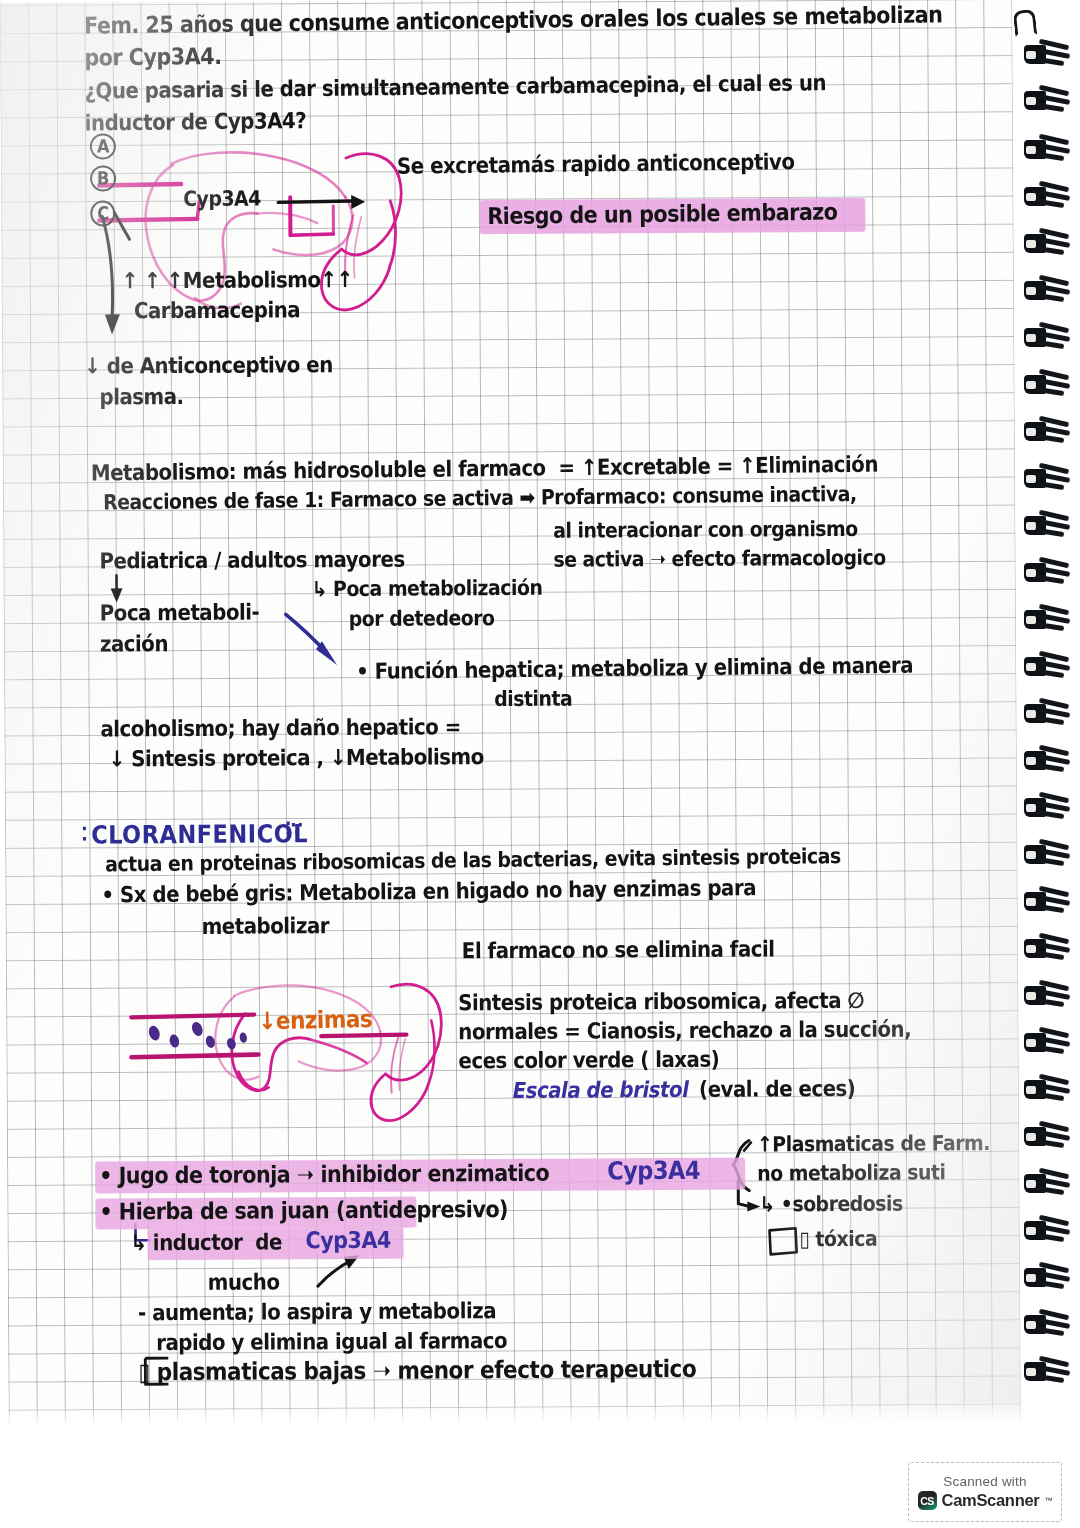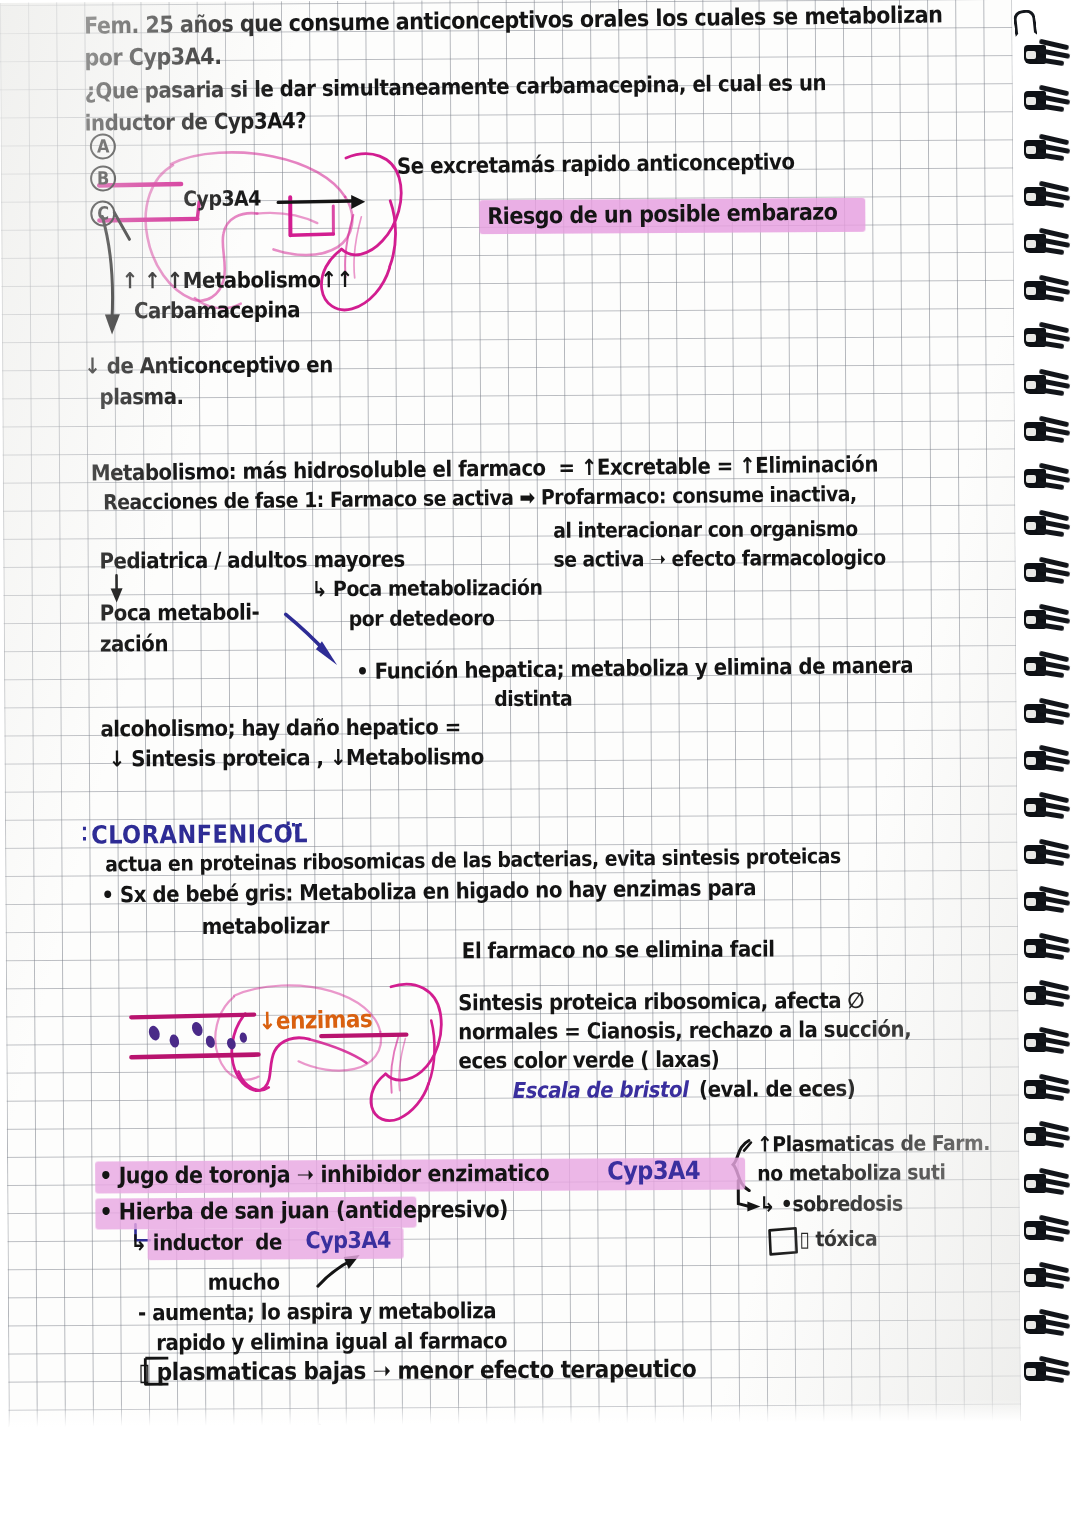--- a/index.html
+++ b/index.html
@@ -568,14 +568,22 @@
       </div>
     <div class="ring" style="top:1359px;">
         <i class="b1"></i>
         <i class="b2"></i>
         <i class="b3"></i>
         <i class="b4"></i>
         <i class="b5"></i>
       </div>
   </div>
 
+  <div class="watermark">
+    <div class="wm-top">Scanned with</div>
+    <div class="wm-bottom">
+      <div class="wm-logo">CS</div>
+      <div class="wm-name">CamScanner</div>
+      <span class="wm-tm">™</span>
+    </div>
+  </div>
 
 </div>
 
 </body></html>

